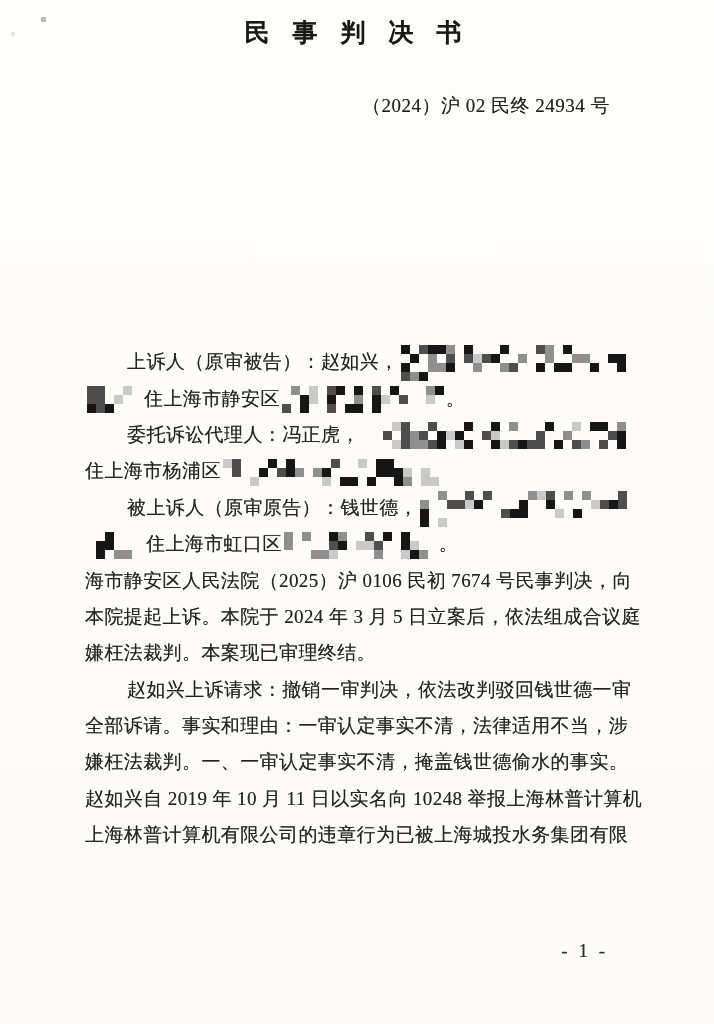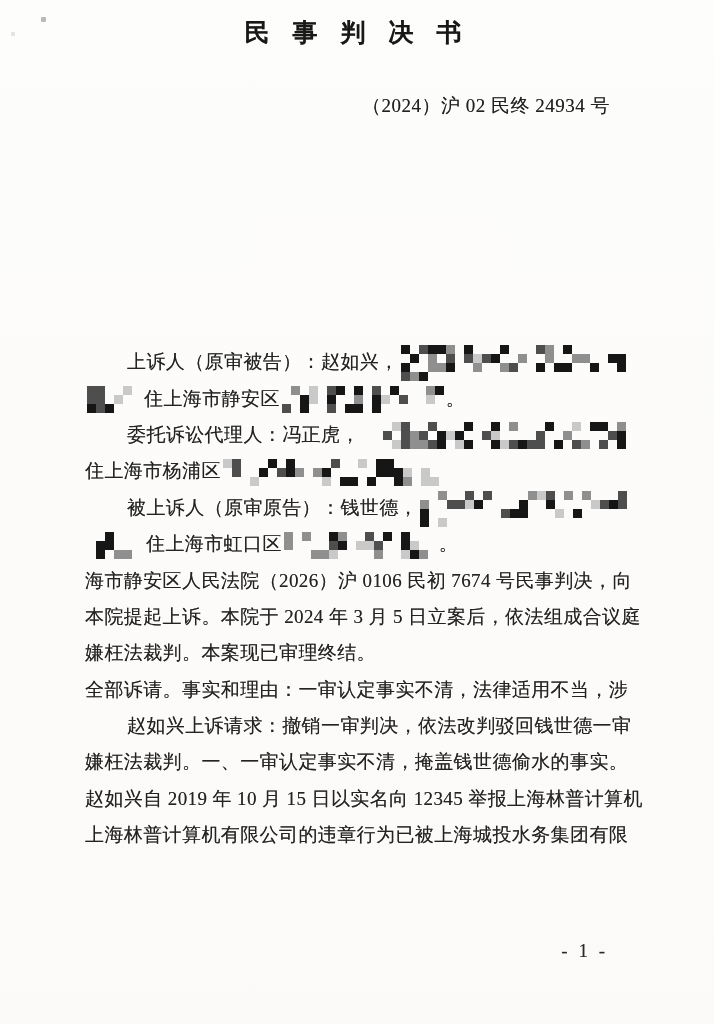--- a/index.html
+++ b/index.html
@@ -109,24 +109,24 @@
   <h2 class="doc-type">民 事 判 决 书</h2>
   <div class="case-number">（2024）沪 02 民终 24934 号</div>
 
   <div class="body-lines">
       <div class="line indent"><span class="seg-text">上诉人（原审被告）：赵如兴，</span><span class="redact" style="width: 234px;"><i class="cell" style="background: rgb(22, 22, 22);"></i><i class="cell"></i><i class="cell" style="background: rgb(78, 78, 78);"></i><i class="cell" style="background: rgb(22, 22, 22);"></i><i class="cell" style="background: rgb(22, 22, 22);"></i><i class="cell" style="background: rgb(143, 143, 143);"></i><i class="cell"></i><i class="cell" style="background: rgb(22, 22, 22);"></i><i class="cell"></i><i class="cell"></i><i class="cell"></i><i class="cell" style="background: rgb(22, 22, 22);"></i><i class="cell"></i><i class="cell"></i><i class="cell"></i><i class="cell" style="background: rgb(78, 78, 78);"></i><i class="cell" style="background: rgb(143, 143, 143);"></i><i class="cell"></i><i class="cell" style="background: rgb(22, 22, 22);"></i><i class="cell"></i><i class="cell"></i><i class="cell"></i><i class="cell"></i><i class="cell"></i><i class="cell"></i><i class="cell"></i><i class="cell" style="background: rgb(22, 22, 22);"></i><i class="cell"></i><i class="cell" style="background: rgb(143, 143, 143);"></i><i class="cell"></i><i class="cell" style="background: rgb(78, 78, 78);"></i><i class="cell"></i><i class="cell" style="background: rgb(78, 78, 78);"></i><i class="cell" style="background: rgb(201, 201, 201);"></i><i class="cell" style="background: rgb(78, 78, 78);"></i><i class="cell" style="background: rgb(22, 22, 22);"></i><i class="cell"></i><i class="cell"></i><i class="cell" style="background: rgb(143, 143, 143);"></i><i class="cell"></i><i class="cell"></i><i class="cell" style="background: rgb(143, 143, 143);"></i><i class="cell"></i><i class="cell"></i><i class="cell" style="background: rgb(143, 143, 143);"></i><i class="cell" style="background: rgb(143, 143, 143);"></i><i class="cell"></i><i class="cell"></i><i class="cell" style="background: rgb(22, 22, 22);"></i><i class="cell" style="background: rgb(22, 22, 22);"></i><i class="cell" style="background: rgb(22, 22, 22);"></i><i class="cell"></i><i class="cell"></i><i class="cell" style="background: rgb(143, 143, 143);"></i><i class="cell" style="background: rgb(143, 143, 143);"></i><i class="cell" style="background: rgb(22, 22, 22);"></i><i class="cell"></i><i class="cell"></i><i class="cell" style="background: rgb(143, 143, 143);"></i><i class="cell"></i><i class="cell"></i><i class="cell" style="background: rgb(143, 143, 143);"></i><i class="cell" style="background: rgb(78, 78, 78);"></i><i class="cell"></i><i class="cell"></i><i class="cell" style="background: rgb(22, 22, 22);"></i><i class="cell"></i><i class="cell" style="background: rgb(22, 22, 22);"></i><i class="cell" style="background: rgb(22, 22, 22);"></i><i class="cell"></i><i class="cell"></i><i class="cell" style="background: rgb(22, 22, 22);"></i><i class="cell"></i><i class="cell"></i><i class="cell" style="background: rgb(22, 22, 22);"></i><i class="cell" style="background: rgb(78, 78, 78);"></i><i class="cell" style="background: rgb(143, 143, 143);"></i><i class="cell" style="background: rgb(22, 22, 22);"></i></span></div>
       <div class="line"><span class="redact" style="width: 45px;"><i class="cell" style="background: rgb(78, 78, 78);"></i><i class="cell" style="background: rgb(78, 78, 78);"></i><i class="cell"></i><i class="cell"></i><i class="cell" style="background: rgb(201, 201, 201);"></i><i class="cell" style="background: rgb(78, 78, 78);"></i><i class="cell" style="background: rgb(78, 78, 78);"></i><i class="cell"></i><i class="cell" style="background: rgb(201, 201, 201);"></i><i class="cell"></i><i class="cell" style="background: rgb(22, 22, 22);"></i><i class="cell" style="background: rgb(78, 78, 78);"></i><i class="cell" style="background: rgb(22, 22, 22);"></i><i class="cell"></i><i class="cell"></i></span><span class="gap" style="width: 10px;"></span><span class="seg-text">住上海市静安区</span><span class="redact" style="width: 162px;"><i class="cell"></i><i class="cell" style="background: rgb(143, 143, 143);"></i><i class="cell"></i><i class="cell" style="background: rgb(201, 201, 201);"></i><i class="cell"></i><i class="cell" style="background: rgb(78, 78, 78);"></i><i class="cell" style="background: rgb(22, 22, 22);"></i><i class="cell"></i><i class="cell" style="background: rgb(22, 22, 22);"></i><i class="cell"></i><i class="cell" style="background: rgb(78, 78, 78);"></i><i class="cell"></i><i class="cell" style="background: rgb(22, 22, 22);"></i><i class="cell"></i><i class="cell"></i><i class="cell"></i><i class="cell" style="background: rgb(143, 143, 143);"></i><i class="cell" style="background: rgb(22, 22, 22);"></i><i class="cell"></i><i class="cell"></i><i class="cell" style="background: rgb(22, 22, 22);"></i><i class="cell" style="background: rgb(201, 201, 201);"></i><i class="cell"></i><i class="cell" style="background: rgb(22, 22, 22);"></i><i class="cell"></i><i class="cell"></i><i class="cell" style="background: rgb(143, 143, 143);"></i><i class="cell"></i><i class="cell" style="background: rgb(22, 22, 22);"></i><i class="cell" style="background: rgb(201, 201, 201);"></i><i class="cell"></i><i class="cell" style="background: rgb(78, 78, 78);"></i><i class="cell"></i><i class="cell"></i><i class="cell" style="background: rgb(201, 201, 201);"></i><i class="cell"></i><i class="cell" style="background: rgb(78, 78, 78);"></i><i class="cell"></i><i class="cell" style="background: rgb(22, 22, 22);"></i><i class="cell"></i><i class="cell"></i><i class="cell" style="background: rgb(78, 78, 78);"></i><i class="cell"></i><i class="cell" style="background: rgb(22, 22, 22);"></i><i class="cell" style="background: rgb(22, 22, 22);"></i><i class="cell"></i><i class="cell" style="background: rgb(22, 22, 22);"></i><i class="cell"></i><i class="cell"></i><i class="cell"></i><i class="cell"></i><i class="cell"></i><i class="cell"></i><i class="cell"></i></span><span class="seg-text">。</span></div>
       <div class="line indent"><span class="seg-text">委托诉讼代理人：冯正虎，</span><span class="gap" style="width: 12px;"></span><span class="redact" style="width: 252px;"><i class="cell"></i><i class="cell"></i><i class="cell" style="background: rgb(201, 201, 201);"></i><i class="cell" style="background: rgb(78, 78, 78);"></i><i class="cell"></i><i class="cell"></i><i class="cell" style="background: rgb(78, 78, 78);"></i><i class="cell"></i><i class="cell"></i><i class="cell"></i><i class="cell" style="background: rgb(22, 22, 22);"></i><i class="cell"></i><i class="cell"></i><i class="cell" style="background: rgb(22, 22, 22);"></i><i class="cell"></i><i class="cell" style="background: rgb(143, 143, 143);"></i><i class="cell"></i><i class="cell"></i><i class="cell"></i><i class="cell" style="background: rgb(22, 22, 22);"></i><i class="cell"></i><i class="cell"></i><i class="cell" style="background: rgb(201, 201, 201);"></i><i class="cell"></i><i class="cell" style="background: rgb(22, 22, 22);"></i><i class="cell" style="background: rgb(22, 22, 22);"></i><i class="cell"></i><i class="cell" style="background: rgb(143, 143, 143);"></i><i class="cell"></i><i class="cell" style="background: rgb(78, 78, 78);"></i><i class="cell"></i><i class="cell" style="background: rgb(78, 78, 78);"></i><i class="cell" style="background: rgb(143, 143, 143);"></i><i class="cell" style="background: rgb(78, 78, 78);"></i><i class="cell"></i><i class="cell" style="background: rgb(22, 22, 22);"></i><i class="cell" style="background: rgb(201, 201, 201);"></i><i class="cell" style="background: rgb(22, 22, 22);"></i><i class="cell"></i><i class="cell"></i><i class="cell" style="background: rgb(78, 78, 78);"></i><i class="cell" style="background: rgb(201, 201, 201);"></i><i class="cell"></i><i class="cell"></i><i class="cell"></i><i class="cell"></i><i class="cell" style="background: rgb(78, 78, 78);"></i><i class="cell"></i><i class="cell"></i><i class="cell" style="background: rgb(143, 143, 143);"></i><i class="cell"></i><i class="cell"></i><i class="cell"></i><i class="cell"></i><i class="cell" style="background: rgb(78, 78, 78);"></i><i class="cell" style="background: rgb(22, 22, 22);"></i><i class="cell"></i><i class="cell"></i><i class="cell" style="background: rgb(201, 201, 201);"></i><i class="cell" style="background: rgb(78, 78, 78);"></i><i class="cell" style="background: rgb(143, 143, 143);"></i><i class="cell" style="background: rgb(143, 143, 143);"></i><i class="cell" style="background: rgb(78, 78, 78);"></i><i class="cell" style="background: rgb(22, 22, 22);"></i><i class="cell"></i><i class="cell" style="background: rgb(201, 201, 201);"></i><i class="cell" style="background: rgb(22, 22, 22);"></i><i class="cell"></i><i class="cell"></i><i class="cell" style="background: rgb(22, 22, 22);"></i><i class="cell" style="background: rgb(201, 201, 201);"></i><i class="cell" style="background: rgb(78, 78, 78);"></i><i class="cell" style="background: rgb(22, 22, 22);"></i><i class="cell" style="background: rgb(78, 78, 78);"></i><i class="cell" style="background: rgb(78, 78, 78);"></i><i class="cell"></i><i class="cell" style="background: rgb(22, 22, 22);"></i><i class="cell"></i><i class="cell" style="background: rgb(78, 78, 78);"></i><i class="cell" style="background: rgb(143, 143, 143);"></i><i class="cell"></i><i class="cell" style="background: rgb(78, 78, 78);"></i><i class="cell"></i><i class="cell" style="background: rgb(22, 22, 22);"></i></span></div>
       <div class="line"><span class="seg-text">住上海市杨浦区</span><span class="redact" style="width: 216px;"><i class="cell" style="background: rgb(201, 201, 201);"></i><i class="cell" style="background: rgb(78, 78, 78);"></i><i class="cell"></i><i class="cell"></i><i class="cell"></i><i class="cell" style="background: rgb(22, 22, 22);"></i><i class="cell"></i><i class="cell" style="background: rgb(22, 22, 22);"></i><i class="cell"></i><i class="cell"></i><i class="cell"></i><i class="cell"></i><i class="cell" style="background: rgb(78, 78, 78);"></i><i class="cell"></i><i class="cell"></i><i class="cell" style="background: rgb(201, 201, 201);"></i><i class="cell"></i><i class="cell" style="background: rgb(22, 22, 22);"></i><i class="cell" style="background: rgb(22, 22, 22);"></i><i class="cell"></i><i class="cell"></i><i class="cell"></i><i class="cell"></i><i class="cell"></i><i class="cell"></i><i class="cell" style="background: rgb(78, 78, 78);"></i><i class="cell"></i><i class="cell"></i><i class="cell" style="background: rgb(22, 22, 22);"></i><i class="cell"></i><i class="cell" style="background: rgb(78, 78, 78);"></i><i class="cell" style="background: rgb(22, 22, 22);"></i><i class="cell" style="background: rgb(143, 143, 143);"></i><i class="cell"></i><i class="cell" style="background: rgb(143, 143, 143);"></i><i class="cell" style="background: rgb(22, 22, 22);"></i><i class="cell"></i><i class="cell"></i><i class="cell"></i><i class="cell"></i><i class="cell"></i><i class="cell" style="background: rgb(22, 22, 22);"></i><i class="cell" style="background: rgb(22, 22, 22);"></i><i class="cell" style="background: rgb(22, 22, 22);"></i><i class="cell" style="background: rgb(201, 201, 201);"></i><i class="cell"></i><i class="cell" style="background: rgb(201, 201, 201);"></i><i class="cell"></i><i class="cell"></i><i class="cell"></i><i class="cell"></i><i class="cell" style="background: rgb(201, 201, 201);"></i><i class="cell"></i><i class="cell"></i><i class="cell"></i><i class="cell"></i><i class="cell"></i><i class="cell"></i><i class="cell"></i><i class="cell" style="background: rgb(201, 201, 201);"></i><i class="cell"></i><i class="cell" style="background: rgb(22, 22, 22);"></i><i class="cell" style="background: rgb(22, 22, 22);"></i><i class="cell"></i><i class="cell" style="background: rgb(22, 22, 22);"></i><i class="cell"></i><i class="cell"></i><i class="cell" style="background: rgb(22, 22, 22);"></i><i class="cell" style="background: rgb(143, 143, 143);"></i><i class="cell"></i><i class="cell" style="background: rgb(201, 201, 201);"></i><i class="cell" style="background: rgb(201, 201, 201);"></i></span></div>
       <div class="line indent"><span class="seg-text">被上诉人（原审原告）：钱世德，</span><span class="redact" style="width: 216px;"><i class="cell"></i><i class="cell"></i><i class="cell" style="background: rgb(143, 143, 143);"></i><i class="cell"></i><i class="cell"></i><i class="cell" style="background: rgb(78, 78, 78);"></i><i class="cell"></i><i class="cell" style="background: rgb(78, 78, 78);"></i><i class="cell"></i><i class="cell"></i><i class="cell"></i><i class="cell"></i><i class="cell" style="background: rgb(143, 143, 143);"></i><i class="cell" style="background: rgb(201, 201, 201);"></i><i class="cell" style="background: rgb(78, 78, 78);"></i><i class="cell"></i><i class="cell" style="background: rgb(143, 143, 143);"></i><i class="cell"></i><i class="cell" style="background: rgb(143, 143, 143);"></i><i class="cell"></i><i class="cell"></i><i class="cell"></i><i class="cell" style="background: rgb(78, 78, 78);"></i><i class="cell" style="background: rgb(143, 143, 143);"></i><i class="cell"></i><i class="cell"></i><i class="cell" style="background: rgb(78, 78, 78);"></i><i class="cell" style="background: rgb(78, 78, 78);"></i><i class="cell" style="background: rgb(201, 201, 201);"></i><i class="cell" style="background: rgb(22, 22, 22);"></i><i class="cell"></i><i class="cell"></i><i class="cell"></i><i class="cell"></i><i class="cell" style="background: rgb(22, 22, 22);"></i><i class="cell"></i><i class="cell"></i><i class="cell" style="background: rgb(22, 22, 22);"></i><i class="cell"></i><i class="cell"></i><i class="cell"></i><i class="cell"></i><i class="cell" style="background: rgb(201, 201, 201);"></i><i class="cell" style="background: rgb(78, 78, 78);"></i><i class="cell" style="background: rgb(22, 22, 22);"></i><i class="cell" style="background: rgb(78, 78, 78);"></i><i class="cell" style="background: rgb(22, 22, 22);"></i><i class="cell"></i><i class="cell"></i><i class="cell"></i><i class="cell"></i><i class="cell"></i><i class="cell"></i><i class="cell"></i><i class="cell"></i><i class="cell" style="background: rgb(78, 78, 78);"></i><i class="cell" style="background: rgb(22, 22, 22);"></i><i class="cell" style="background: rgb(22, 22, 22);"></i><i class="cell"></i><i class="cell"></i><i class="cell"></i><i class="cell" style="background: rgb(201, 201, 201);"></i><i class="cell"></i><i class="cell" style="background: rgb(22, 22, 22);"></i><i class="cell"></i><i class="cell"></i><i class="cell"></i><i class="cell"></i><i class="cell"></i><i class="cell" style="background: rgb(22, 22, 22);"></i><i class="cell"></i><i class="cell" style="background: rgb(201, 201, 201);"></i></span></div>
       <div class="line"><span class="redact" style="width: 45px;"><i class="cell"></i><i class="cell"></i><i class="cell" style="background: rgb(22, 22, 22);"></i><i class="cell"></i><i class="cell"></i><i class="cell"></i><i class="cell" style="background: rgb(22, 22, 22);"></i><i class="cell" style="background: rgb(22, 22, 22);"></i><i class="cell"></i><i class="cell"></i><i class="cell"></i><i class="cell" style="background: rgb(22, 22, 22);"></i><i class="cell"></i><i class="cell" style="background: rgb(143, 143, 143);"></i><i class="cell" style="background: rgb(143, 143, 143);"></i></span><span class="gap" style="width: 12px;"></span><span class="seg-text">住上海市虹口区</span><span class="redact" style="width: 153px;"><i class="cell" style="background: rgb(143, 143, 143);"></i><i class="cell"></i><i class="cell" style="background: rgb(143, 143, 143);"></i><i class="cell"></i><i class="cell"></i><i class="cell" style="background: rgb(22, 22, 22);"></i><i class="cell" style="background: rgb(143, 143, 143);"></i><i class="cell"></i><i class="cell"></i><i class="cell" style="background: rgb(78, 78, 78);"></i><i class="cell"></i><i class="cell" style="background: rgb(22, 22, 22);"></i><i class="cell"></i><i class="cell" style="background: rgb(22, 22, 22);"></i><i class="cell"></i><i class="cell"></i><i class="cell"></i><i class="cell" style="background: rgb(143, 143, 143);"></i><i class="cell"></i><i class="cell"></i><i class="cell"></i><i class="cell"></i><i class="cell" style="background: rgb(78, 78, 78);"></i><i class="cell" style="background: rgb(22, 22, 22);"></i><i class="cell"></i><i class="cell" style="background: rgb(201, 201, 201);"></i><i class="cell" style="background: rgb(201, 201, 201);"></i><i class="cell" style="background: rgb(78, 78, 78);"></i><i class="cell"></i><i class="cell"></i><i class="cell" style="background: rgb(22, 22, 22);"></i><i class="cell" style="background: rgb(201, 201, 201);"></i><i class="cell"></i><i class="cell"></i><i class="cell"></i><i class="cell"></i><i class="cell"></i><i class="cell" style="background: rgb(143, 143, 143);"></i><i class="cell" style="background: rgb(143, 143, 143);"></i><i class="cell" style="background: rgb(201, 201, 201);"></i><i class="cell"></i><i class="cell"></i><i class="cell"></i><i class="cell"></i><i class="cell" style="background: rgb(143, 143, 143);"></i><i class="cell"></i><i class="cell"></i><i class="cell" style="background: rgb(201, 201, 201);"></i><i class="cell" style="background: rgb(22, 22, 22);"></i><i class="cell" style="background: rgb(143, 143, 143);"></i><i class="cell"></i></span><span class="seg-text">。</span></div>
-      <div class="line"><span class="seg-text">海市静安区人民法院（2026）沪 0106 民初 7674 号民事判决，向</span></div>
+      <div class="line"><span class="seg-text">海市静安区人民法院（2025）沪 0106 民初 7674 号民事判决，向</span></div>
       <div class="line"><span class="seg-text">本院提起上诉。本院于 2024 年 3 月 5 日立案后，依法组成合议庭</span></div>
       <div class="line"><span class="seg-text">嫌枉法裁判。本案现已审理终结。</span></div>
+      <div class="line indent"><span class="seg-text">赵如兴上诉请求：撤销一审判决，依法改判驳回钱世德一审</span></div>
       <div class="line"><span class="seg-text">全部诉请。事实和理由：一审认定事实不清，法律适用不当，涉</span></div>
-      <div class="line indent"><span class="seg-text">赵如兴上诉请求：撤销一审判决，依法改判驳回钱世德一审</span></div>
       <div class="line"><span class="seg-text">嫌枉法裁判。一、一审认定事实不清，掩盖钱世德偷水的事实。</span></div>
-      <div class="line"><span class="seg-text">赵如兴自 2019 年 10 月 15 日以实名向 12345 举报上海林普计算机</span></div>
+      <div class="line"><span class="seg-text">赵如兴自 2019 年 10 月 11 日以实名向 10248 举报上海林普计算机</span></div>
       <div class="line"><span class="seg-text">上海林普计算机有限公司的违章行为已被上海城投水务集团有限</span></div>
     </div>
 
   <div class="page-number">- 1 -</div>
 </div>
 
 </body></html>

